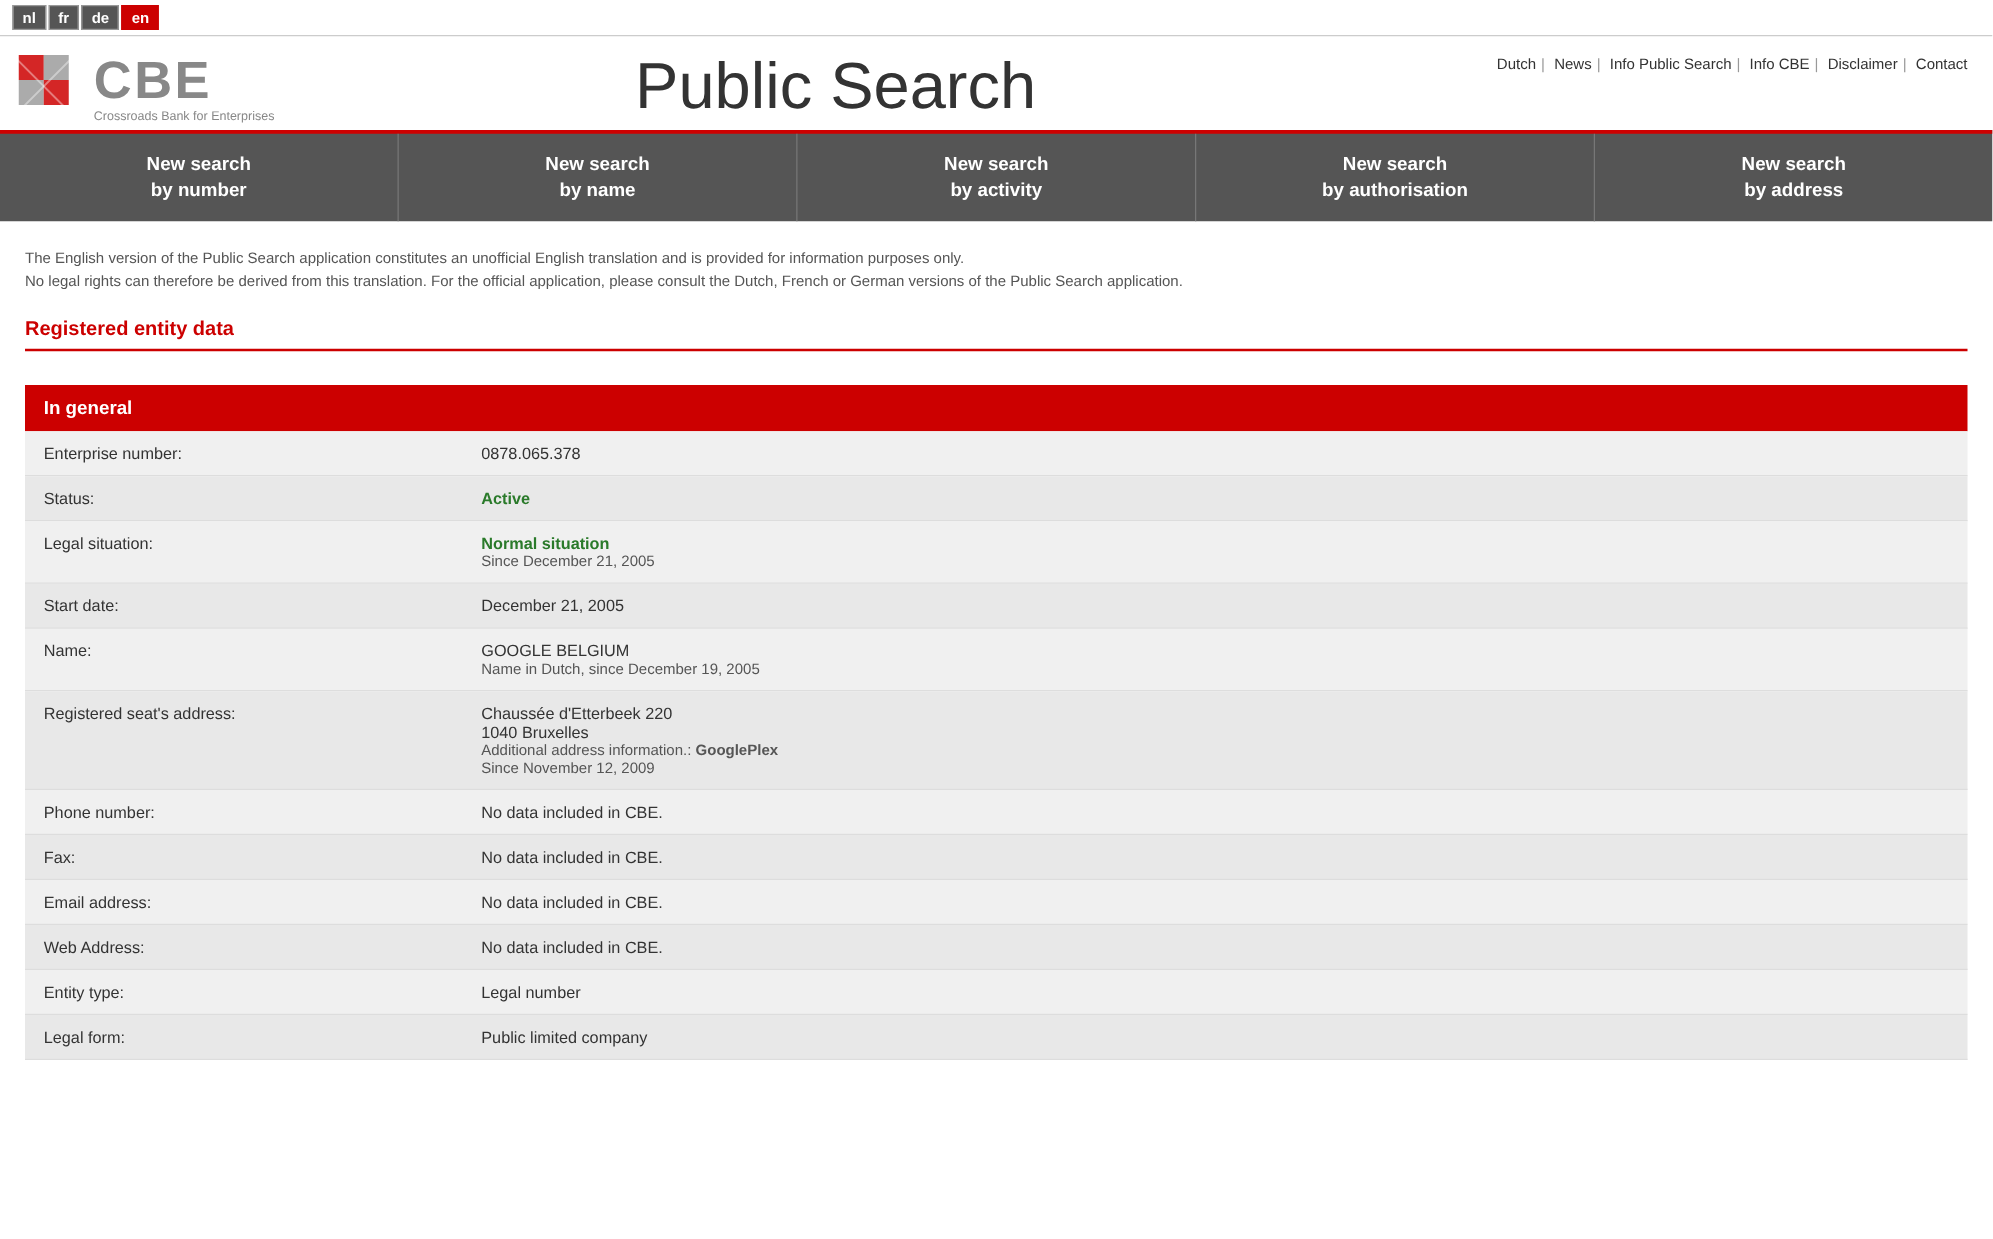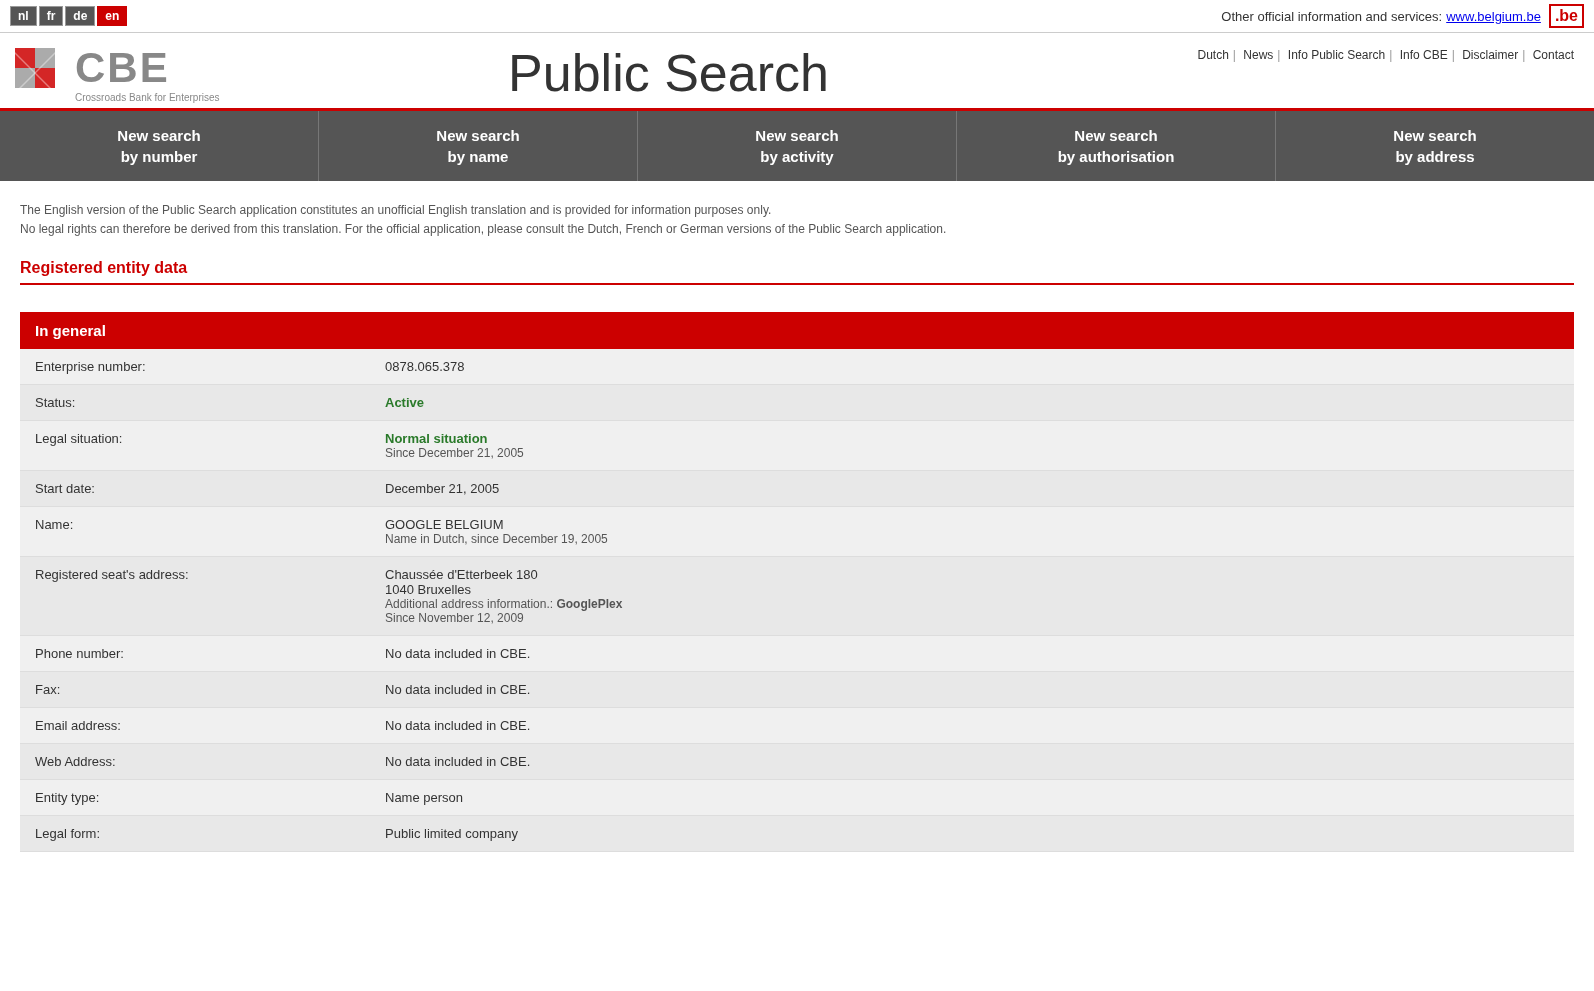--- a/index.html
+++ b/index.html
@@ -117,25 +117,20 @@
 </head>
 <body>
 
 <div class="top-bar">
   <div class="lang-buttons">
     <button class="lang-btn">nl</button>
     <button class="lang-btn">fr</button>
     <button class="lang-btn">de</button>
     <button class="lang-btn active">en</button>
   </div>
-  <div style="display:flex;align-items:center;gap:4px;">
-    <span>Other official information and services:</span>
-    <a href="#">www.belgium.be</a>
-    <span style="font-weight:bold;font-size:16px;color:#c00;border:2px solid #c00;padding:1px 4px;margin-left:4px;">.be</span>
-  </div>
 </div>
 
 <div class="header">
   <div class="logo-area">
 
     <svg class="logo-icon" viewBox="0 0 60 60" xmlns="http://www.w3.org/2000/svg">
       <rect x="0" y="0" width="60" height="60" fill="none"></rect>
 
       <polygon points="5,5 25,5 25,25 5,25" fill="#c00" opacity="0.85"></polygon>
       <polygon points="25,5 45,5 45,25 25,25" fill="#888" opacity="0.7"></polygon>
@@ -210,21 +205,21 @@
       <div class="data-label">Name:</div>
       <div class="data-value">
         <div>GOOGLE BELGIUM</div>
         <div class="name-sub">Name in Dutch, since December 19, 2005</div>
       </div>
     </div>
 
     <div class="data-row">
       <div class="data-label">Registered seat's address:</div>
       <div class="data-value">
-        <div class="address-main">Chaussée d'Etterbeek 180</div>
+        <div class="address-main">Chaussée d'Etterbeek 220</div>
         <div class="address-main">1040 Bruxelles</div>
         <div class="address-note">Additional address information.: <strong>GooglePlex</strong></div>
         <div class="since-text">Since November 12, 2009</div>
       </div>
     </div>
 
     <div class="data-row">
       <div class="data-label">Phone number:</div>
       <div class="data-value">No data included in CBE.</div>
     </div>
@@ -239,21 +234,21 @@
       <div class="data-value">No data included in CBE.</div>
     </div>
 
     <div class="data-row">
       <div class="data-label">Web Address:</div>
       <div class="data-value">No data included in CBE.</div>
     </div>
 
     <div class="data-row">
       <div class="data-label">Entity type:</div>
-      <div class="data-value">Name person</div>
+      <div class="data-value">Legal number</div>
     </div>
 
     <div class="data-row">
       <div class="data-label">Legal form:</div>
       <div class="data-value">Public limited company</div>
     </div>
   </div>
 </div>
 
 </body></html>

